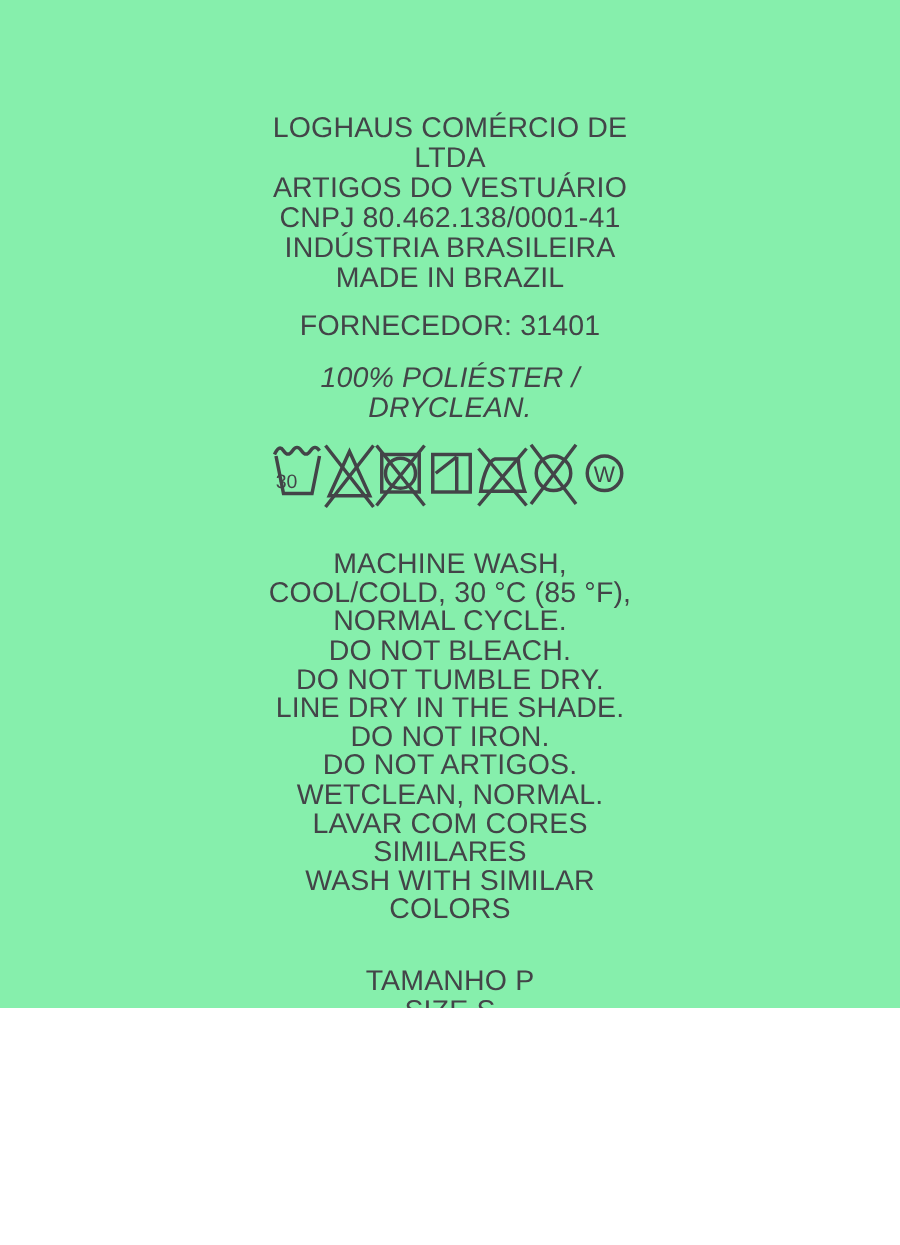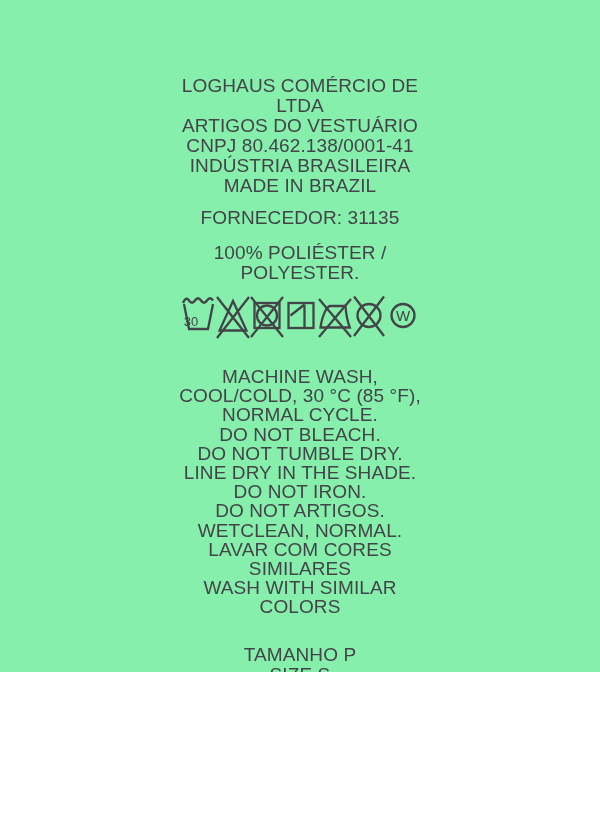--- a/index.html
+++ b/index.html
@@ -11,21 +11,21 @@
     font-family:"Liberation Sans","DejaVu Sans",sans-serif;
     color:#434448;
     overflow:hidden;
   }
   .txt{font-size:19px;line-height:20px;text-align:center;letter-spacing:0.1px;}
   .line{display:block;}
   .logo{margin-top:58px;width:58px;height:82px;}
   .company{margin-top:18px;}
   .origin{}
   .supplier{margin-top:12px;}
-  .composition{margin-top:15px;}
+  .composition{margin-top:15px;font-style:italic;}
   .symbols{margin-top:8px;display:flex;align-items:flex-start;}
   .symbols svg{display:block;}
   .care{margin-top:26px;}
   .care .line{line-height:19.2px;}
   .size{margin-top:28px;}
   .sym{stroke:#434448;stroke-width:2.3;fill:none;stroke-linecap:butt;stroke-linejoin:miter;}
   .symtext{fill:#434448;stroke:none;font-family:"Liberation Sans","DejaVu Sans",sans-serif;}
 </style>
 </head>
 <body>
@@ -44,26 +44,26 @@
     <span class="line">ARTIGOS DO VESTUÁRIO</span>
     <span class="line">CNPJ 80.462.138/0001-41</span>
   </div>
 
   <div class="txt origin">
     <span class="line">INDÚSTRIA BRASILEIRA</span>
     <span class="line">MADE IN BRAZIL</span>
   </div>
 
   <div class="txt supplier">
-    <span class="line">FORNECEDOR: 31135</span>
+    <span class="line">FORNECEDOR: 31401</span>
   </div>
 
   <div class="txt composition">
     <span class="line">100% POLIÉSTER /</span>
-    <span class="line">POLYESTER.</span>
+    <span class="line">DRYCLEAN.</span>
   </div>
 
   <div class="symbols">
 
     <svg width="35" height="50" viewBox="0 0 35 50">
       <path class="sym" d="M2 12 Q5 5 8 9.5 T14 9.5 T20 9.5 T26 9.5 T32 9.5"></path>
       <path class="sym" d="M3 13 L8 38 L27 38 L32 13"></path>
       <text class="symtext" x="10" y="34.5" font-size="13" text-anchor="middle">30</text>
       <text class="symtext" x="23.5" y="34.5" font-size="13" text-anchor="middle" opacity="0"> </text>
     </svg>

